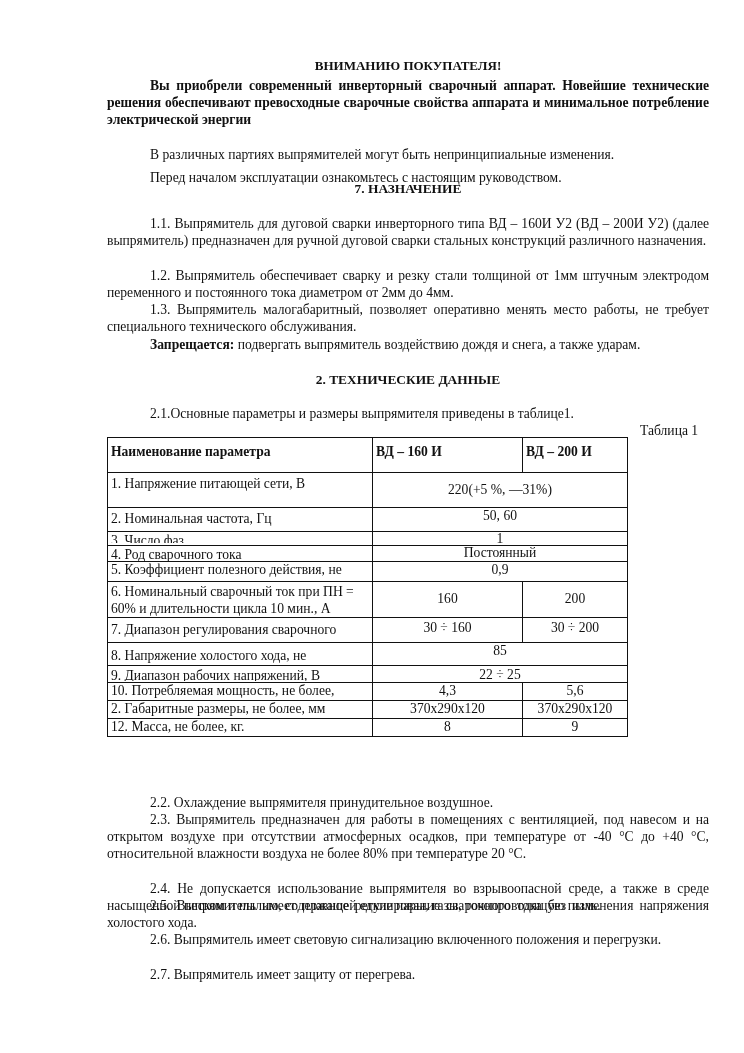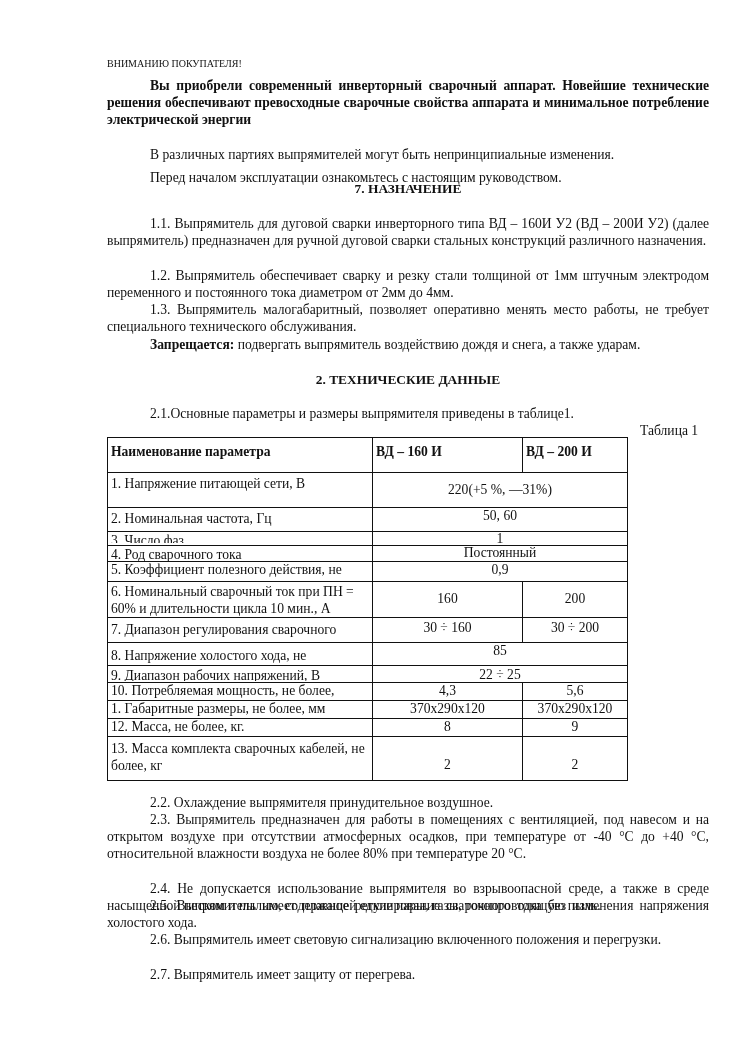--- a/index.html
+++ b/index.html
@@ -4,21 +4,21 @@
   <style>
     html, body { margin: 0; padding: 0; background: #ffffff; }
     body {
       width: 744px; height: 1053px; position: relative; overflow: hidden;
       font-family: "Liberation Serif", "DejaVu Serif", serif;
       color: #111; font-size: 13.6px;
     }
     .p { position: absolute; left: 107px; width: 602px; line-height: 17px; text-align: justify; }
     .ind { text-indent: 43px; }
     .bold { font-weight: bold; }
-    .notice-title { position: absolute; left: 107px; width: 602px; top: 58px; font-weight: normal; font-size: 10px; }
+    .notice-title { position: absolute; left: 107px; width: 602px; top: 58px; text-align: center; font-weight: bold; font-size: 13px; }
     .h2 { position: absolute; left: 107px; width: 602px; text-align: center; font-weight: bold; font-size: 13.4px; }
     .tabno { position: absolute; left: 640px; top: 423px; font-size: 13.6px; }
 
     table.spec {
       position: absolute; left: 107px; top: 437px; width: 520px;
       border-collapse: collapse; table-layout: fixed;
       font-size: 13.6px; line-height: 16px;
     }
     table.spec td, table.spec th {
       border: 1.6px solid #111; padding: 0 3px; vertical-align: top; overflow: hidden; white-space: nowrap;
@@ -107,33 +107,28 @@
       <td class="v" colspan="2">
             <span class="clip" style="height:15px; line-height:17px;">22 ÷ 25</span>
           </td>
     </tr>
     <tr style="height:18px">
       <td>10. Потребляемая мощность, не более,</td>
       <td class="v">4,3</td>
       <td class="v">5,6</td>
     </tr>
     <tr style="height:18px">
-      <td>1. Габаритные размеры, не более, мм</td>
+      <td>2. Габаритные размеры, не более, мм</td>
       <td class="v">370x290x120</td>
       <td class="v">370x290x120</td>
     </tr>
     <tr style="height:18px">
       <td>12. Масса, не более, кг.</td>
       <td class="v">8</td>
       <td class="v">9</td>
-    </tr>
-    <tr style="height:44px">
-      <td class="wrap" style="line-height:17px; padding-top:3px">13. Масса комплекта сварочных кабелей, не более, кг</td>
-      <td class="v" style="padding-top:20px">2</td>
-      <td class="v" style="padding-top:20px">2</td>
     </tr>
   </tbody>
     </table>
 
   <div class="p ind" style="top:794px;">2.2. Охлаждение выпрямителя принудительное воздушное.</div>
   <div class="p ind" style="top:811px;">2.3. Выпрямитель предназначен для работы в помещениях с вентиляцией, под навесом и на открытом воздухе при отсутствии атмосферных осадков, при температуре от  -40 °С до +40 °С, относительной влажности воздуха не более 80% при температуре 20 °С.</div>
   <div class="p ind" style="top:863px;margin-top:17px;">2.4. Не допускается использование выпрямителя во взрывоопасной среде, а также в среде насыщенной песком и пылью, содержащей едкие пары, газы, токопроводящую пыль.</div>
   <div class="p ind" style="top:897px;">2.5. Выпрямитель имеет плавное регулирование сварочного тока без изменения напряжения холостого хода.</div>
   <div class="p ind" style="top:931px;">2.6. Выпрямитель имеет световую сигнализацию включенного положения и перегрузки.</div>
   <div class="p ind" style="top:966px;">2.7. Выпрямитель имеет защиту от перегрева.</div>

